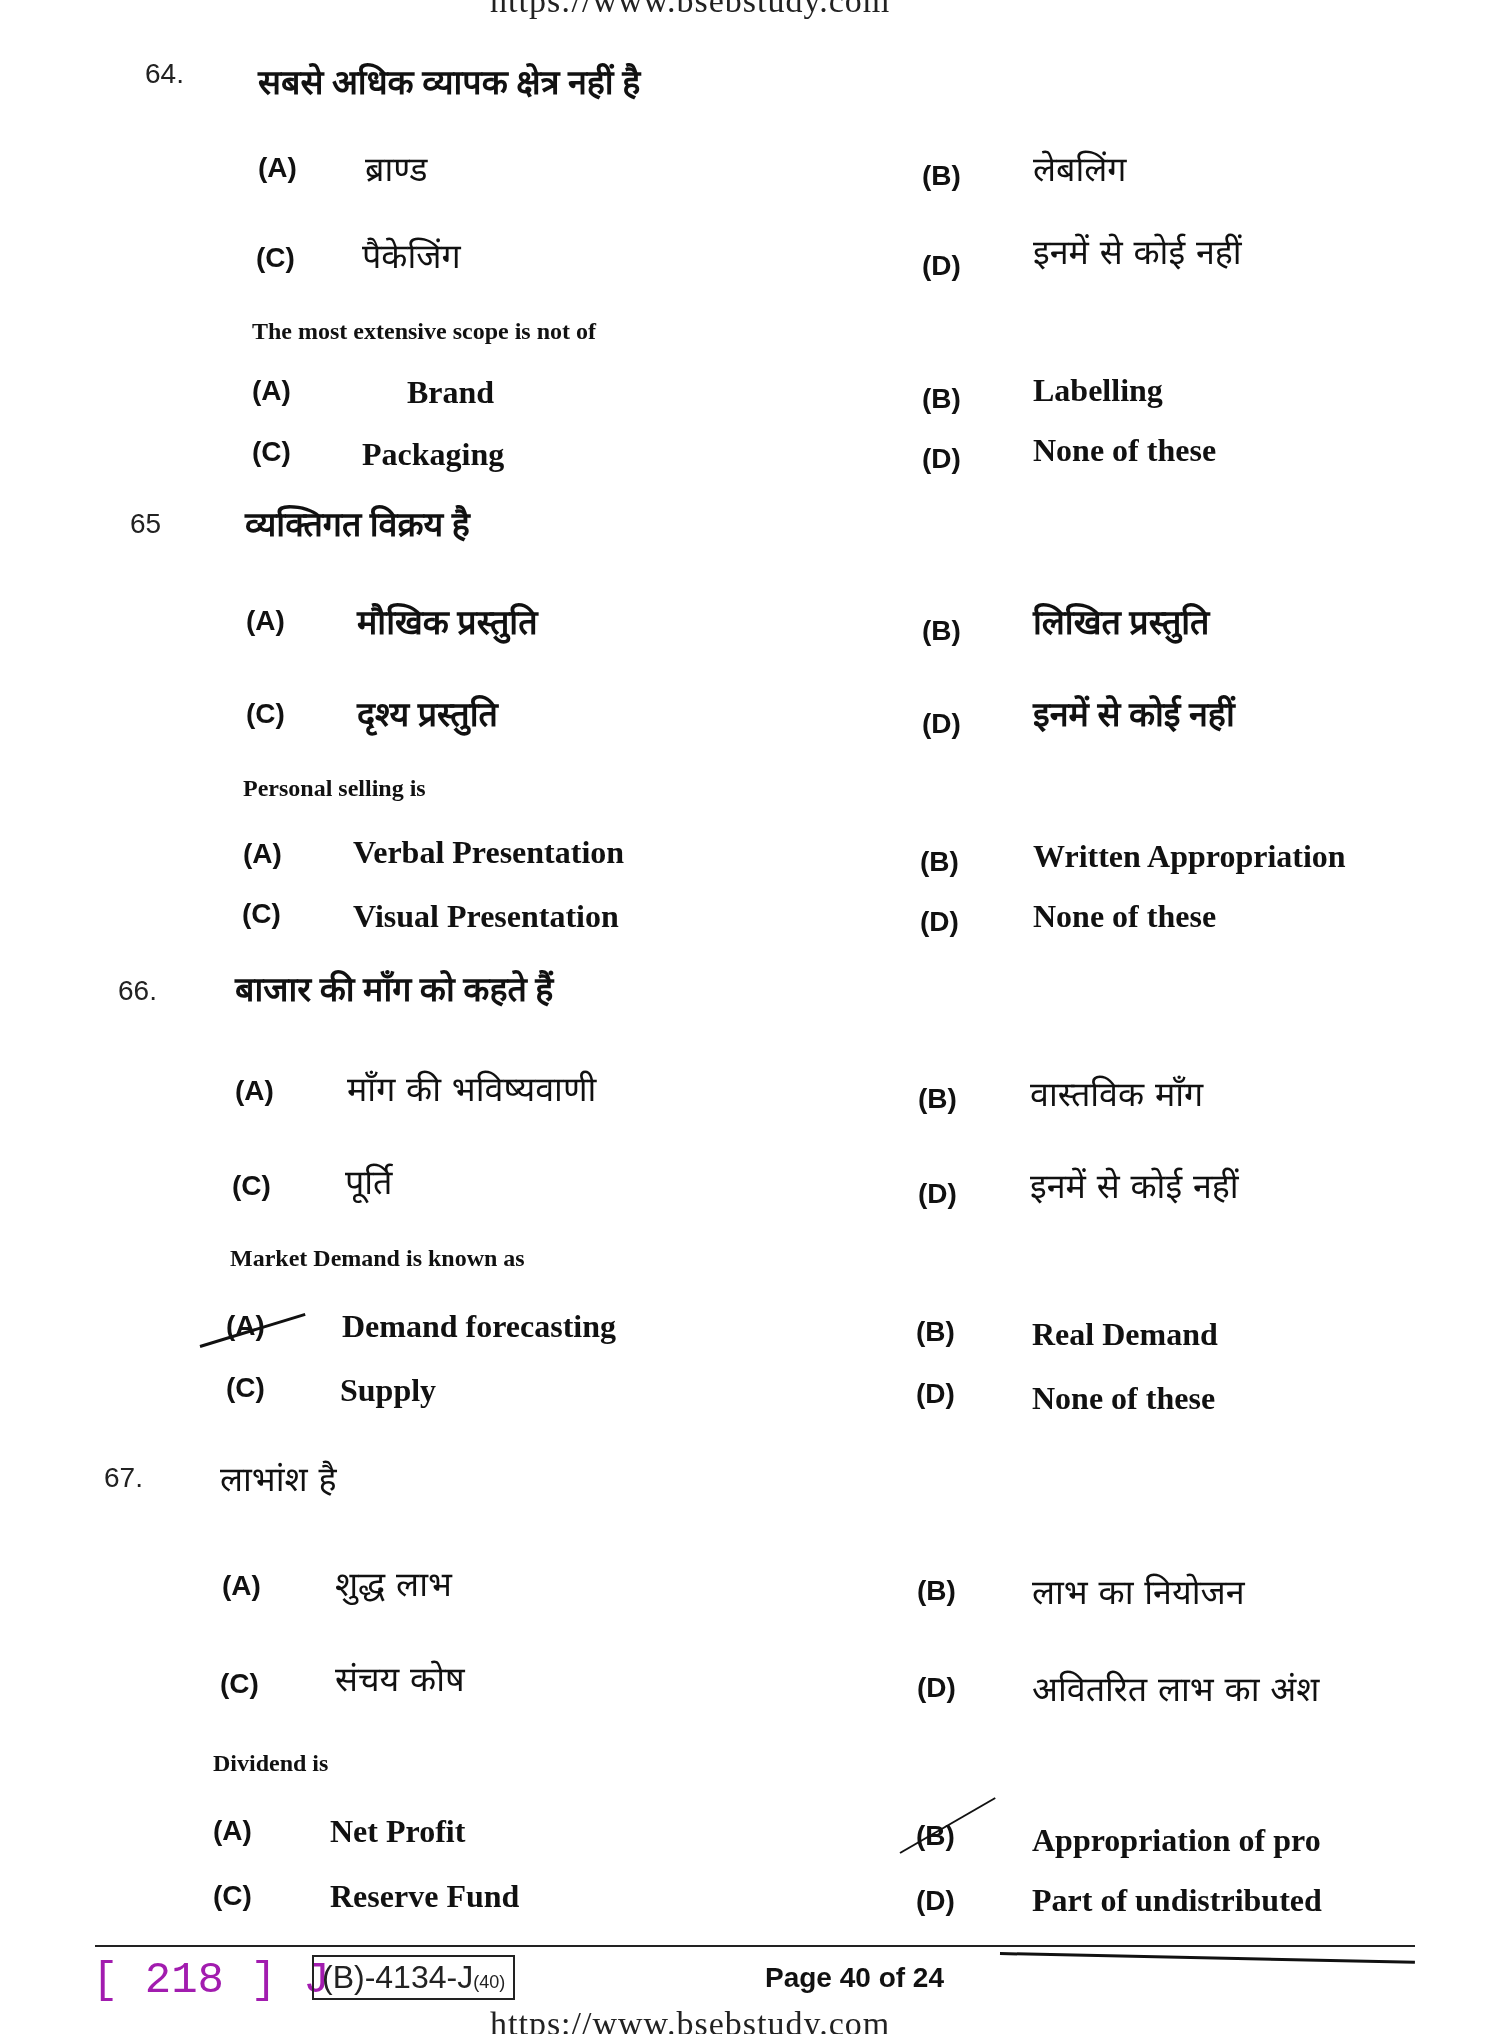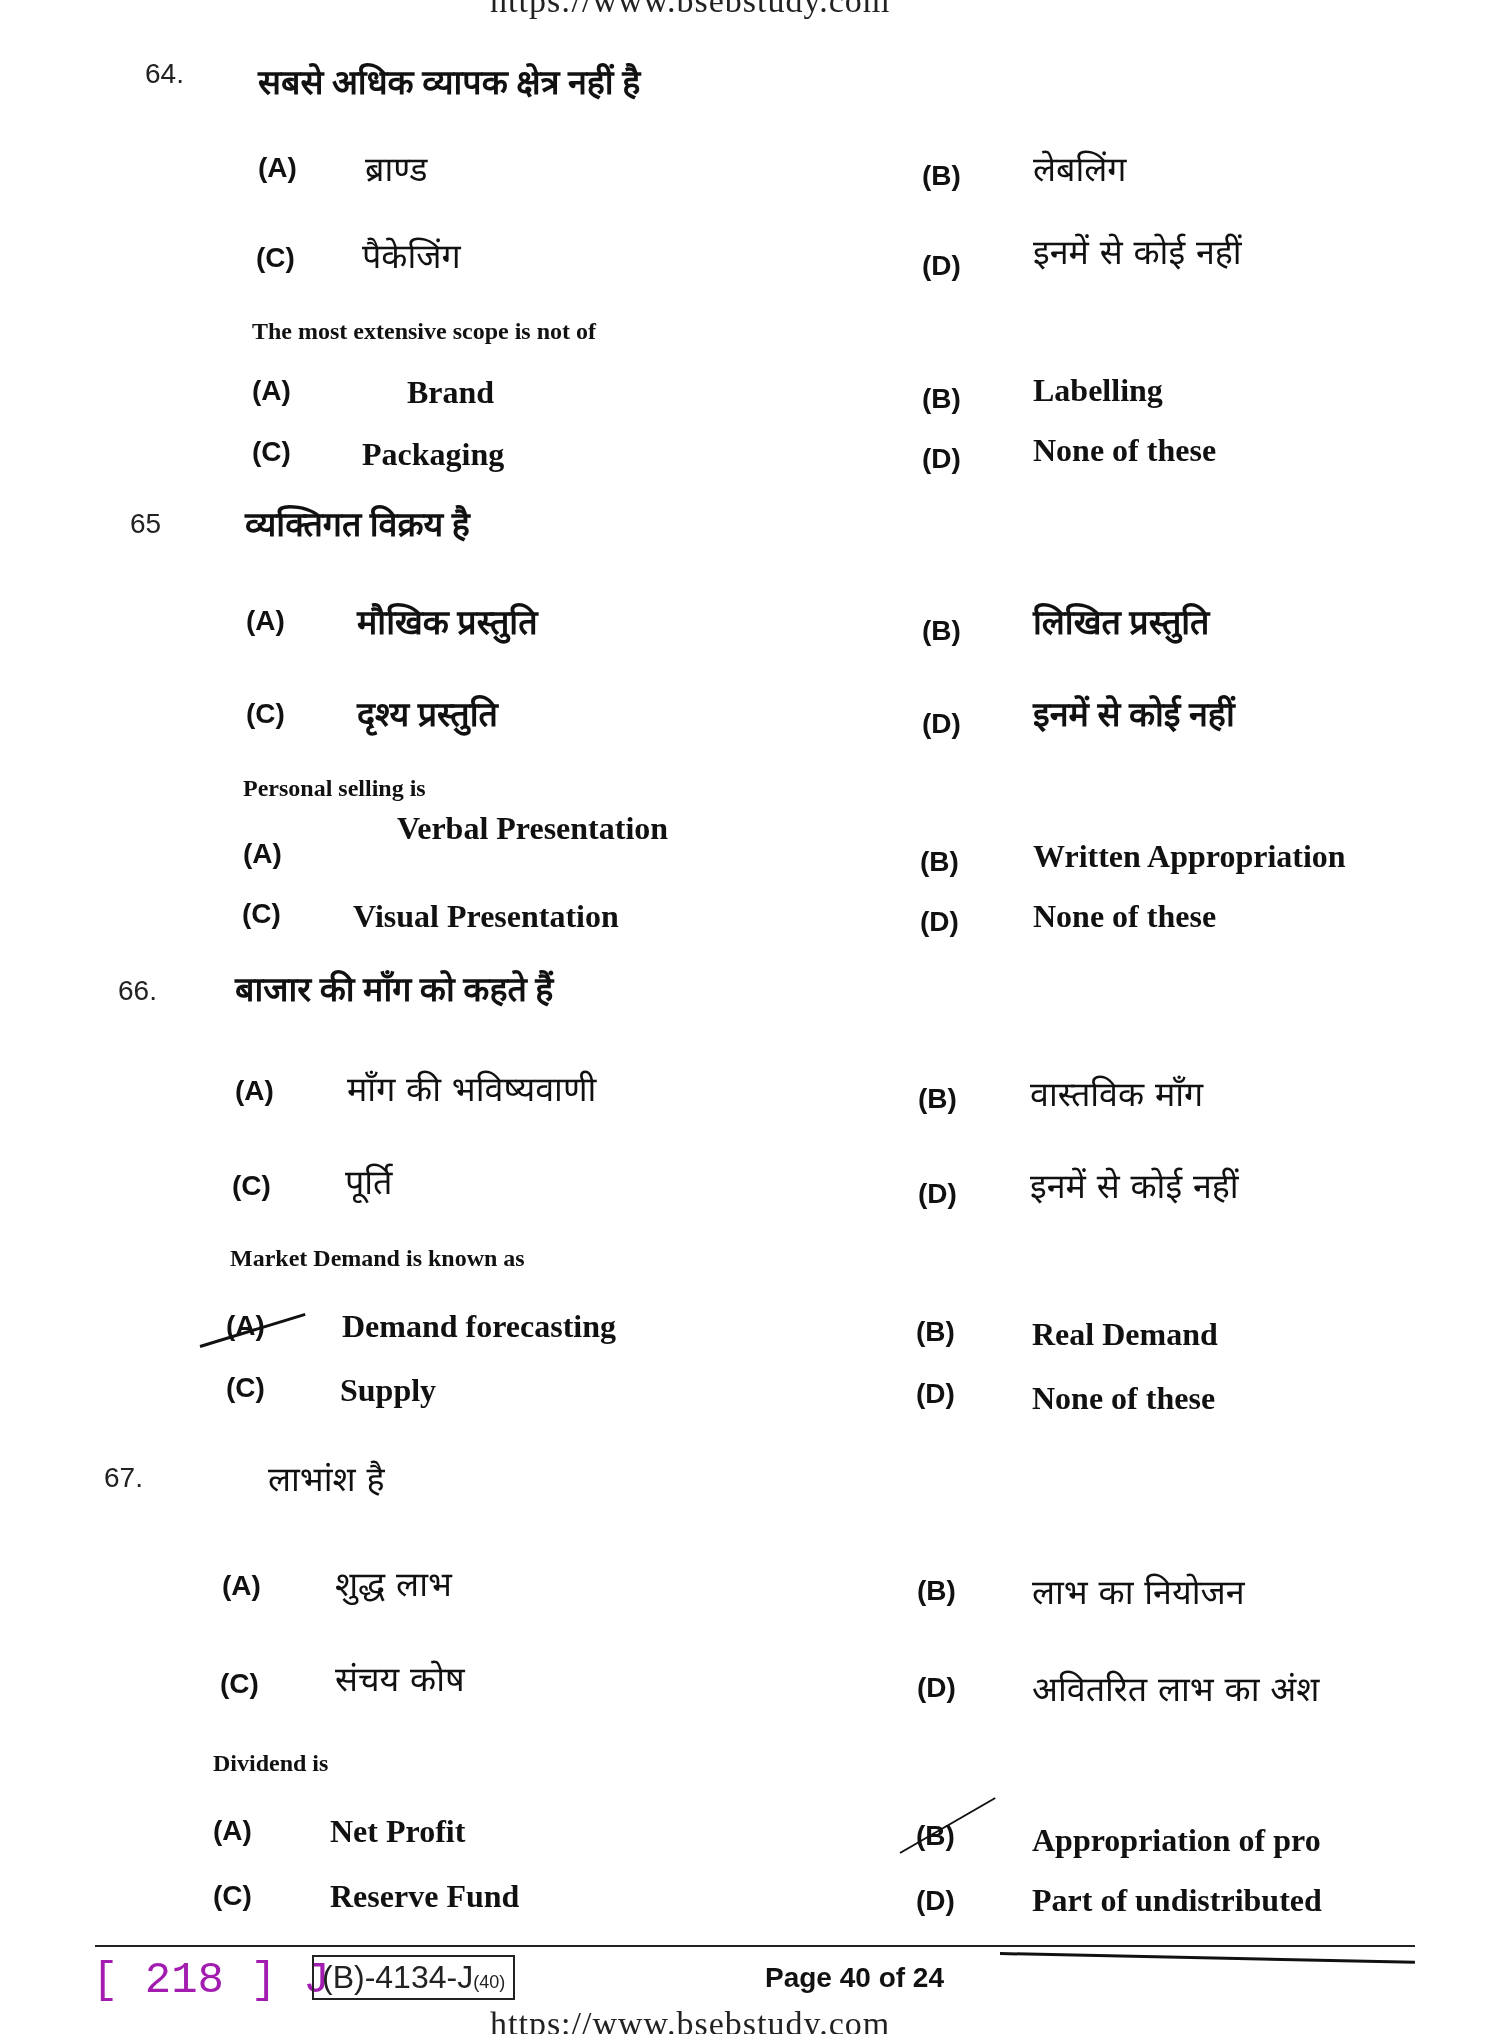--- a/index.html
+++ b/index.html
@@ -57,21 +57,21 @@
   <div class="abs hin" style="left:357px; top:598px;">मौखिक प्रस्तुति</div>
   <div class="abs lbl" style="left:922px; top:615px;">(B)</div>
   <div class="abs hin" style="left:1033px; top:598px;">लिखित प्रस्तुति</div>
   <div class="abs lbl" style="left:246px; top:698px;">(C)</div>
   <div class="abs hin" style="left:357px; top:690px;">दृश्य प्रस्तुति</div>
   <div class="abs lbl" style="left:922px; top:708px;">(D)</div>
   <div class="abs hin" style="left:1033px; top:690px;">इनमें से कोई नहीं</div>
 
   <div class="abs eng-q" style="left:243px; top:775px;">Personal selling is</div>
   <div class="abs lbl" style="left:243px; top:838px;">(A)</div>
-  <div class="abs eng" style="left:353px; top:810px;margin-left:44px;">Verbal Presentation</div>
+  <div class="abs eng" style="left:353px; top:834px;">Verbal Presentation</div>
   <div class="abs lbl" style="left:920px; top:846px;">(B)</div>
   <div class="abs eng" style="left:1033px; top:838px;">Written Appropriation</div>
   <div class="abs lbl" style="left:242px; top:898px;">(C)</div>
   <div class="abs eng" style="left:353px; top:898px;">Visual Presentation</div>
   <div class="abs lbl" style="left:920px; top:906px;">(D)</div>
   <div class="abs eng" style="left:1033px; top:898px;">None of these</div>
 </div>
 
 <div>
   <div class="abs qnum" style="left:118px; top:975px;">66.</div>
@@ -93,21 +93,21 @@
   <div class="abs lbl" style="left:916px; top:1316px;">(B)</div>
   <div class="abs eng" style="left:1032px; top:1316px;">Real Demand</div>
   <div class="abs lbl" style="left:226px; top:1372px;">(C)</div>
   <div class="abs eng" style="left:340px; top:1372px;">Supply</div>
   <div class="abs lbl" style="left:916px; top:1378px;">(D)</div>
   <div class="abs eng" style="left:1032px; top:1380px;">None of these</div>
 </div>
 
 <div>
   <div class="abs qnum" style="left:104px; top:1462px;">67.</div>
-  <div class="abs hin-opt" style="left:220px; top:1455px;margin-left:48px;">लाभांश है</div>
+  <div class="abs hin-opt" style="left:220px; top:1455px;">लाभांश है</div>
 
   <div class="abs lbl" style="left:222px; top:1570px;">(A)</div>
   <div class="abs hin-opt" style="left:335px; top:1560px;">शुद्ध लाभ</div>
   <div class="abs lbl" style="left:917px; top:1575px;">(B)</div>
   <div class="abs hin-opt" style="left:1032px; top:1568px;">लाभ का नियोजन</div>
   <div class="abs lbl" style="left:220px; top:1668px;">(C)</div>
   <div class="abs hin-opt" style="left:335px; top:1655px;">संचय कोष</div>
   <div class="abs lbl" style="left:917px; top:1672px;">(D)</div>
   <div class="abs hin-opt" style="left:1032px; top:1665px;">अवितरित लाभ का अंश</div>
 

